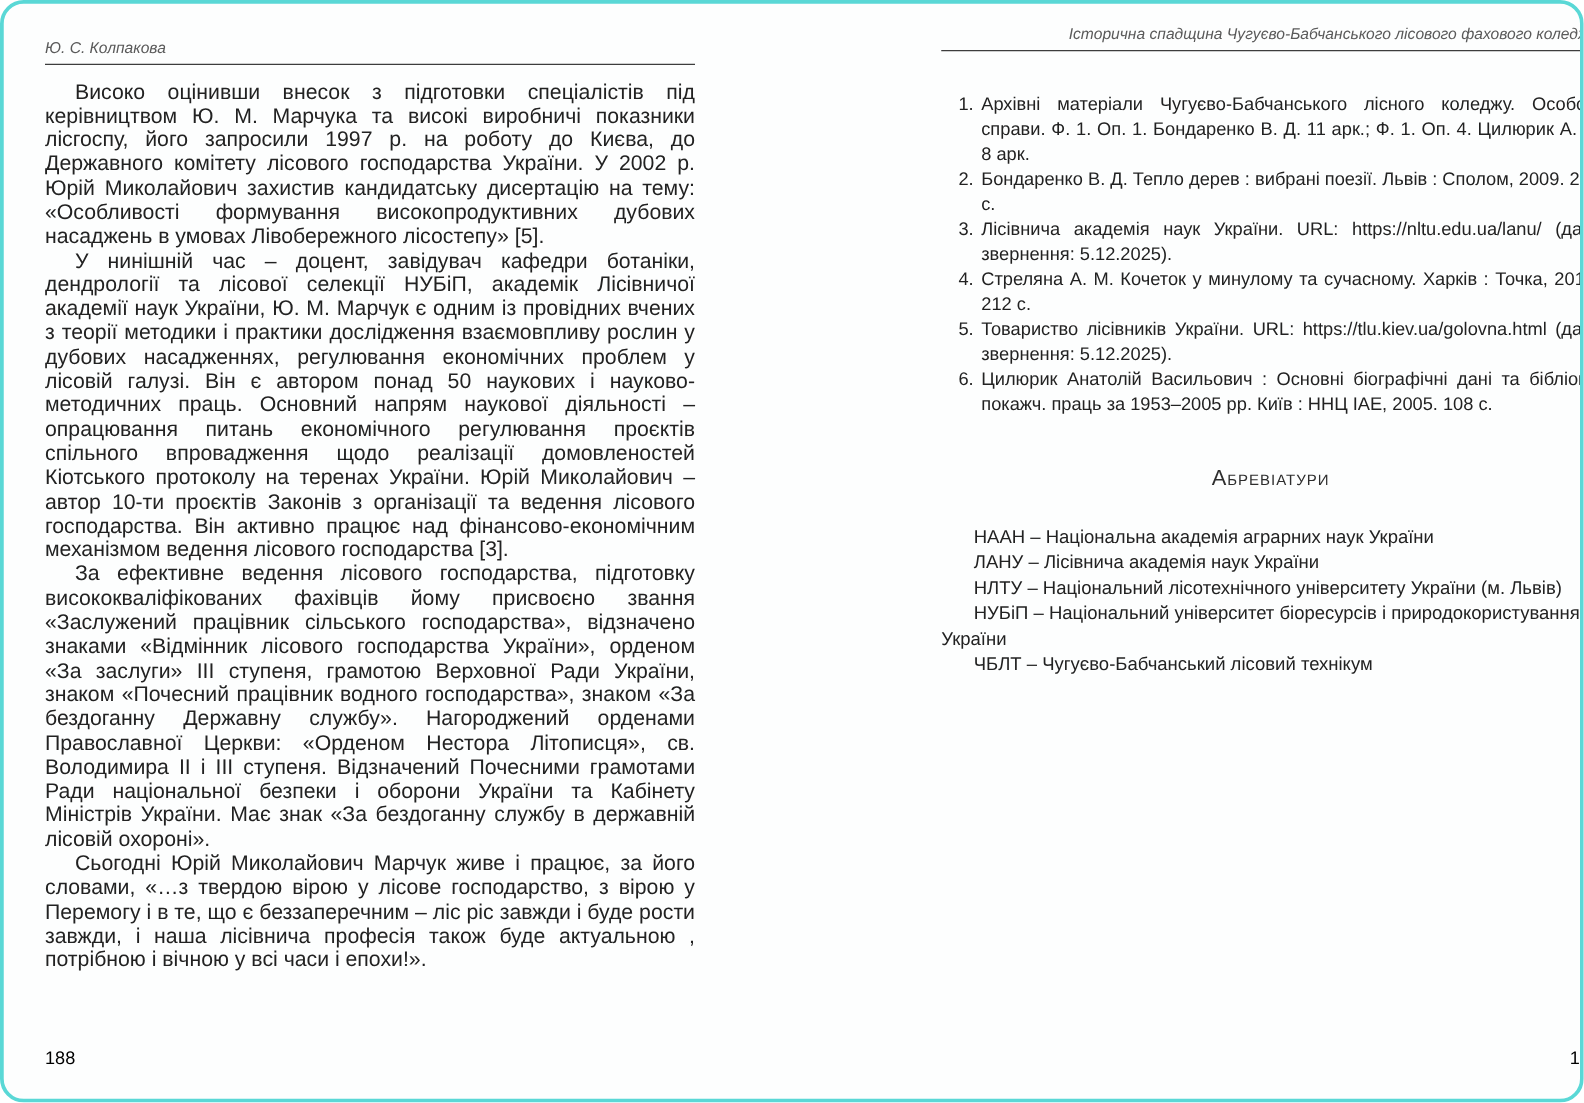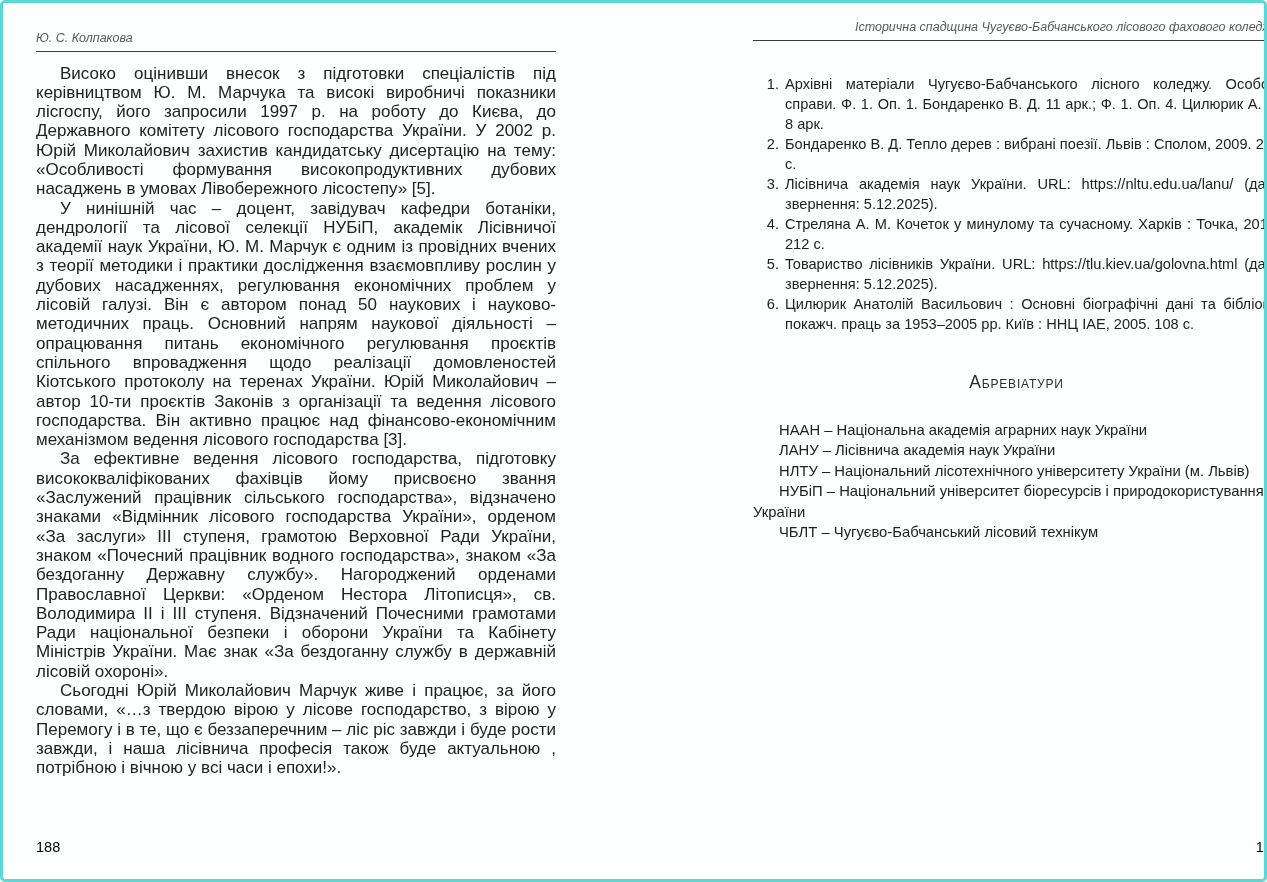--- a/index.html
+++ b/index.html
@@ -7,21 +7,21 @@
   body {
     width: 1267px; height: 882px;
     background: #ffffff;
     font-family: "Liberation Sans", sans-serif;
   }
   .sheet {
     position: relative;
     width: 1267px; height: 882px;
     background: #fdfefe;
     border: 3px solid #5ad8d6;
-    border-radius: 5px;
+    border-radius: 19px;
     overflow: hidden;
   }
   .page { position: absolute; top: 0; height: 100%; }
   .page-left  { left: 33px;  width: 520px; }
   .page-right { left: 750px; width: 527px; }
 
   .running-head {
     font-style: italic;
     color: #5a5a5a;
     font-size: 12.5px;

